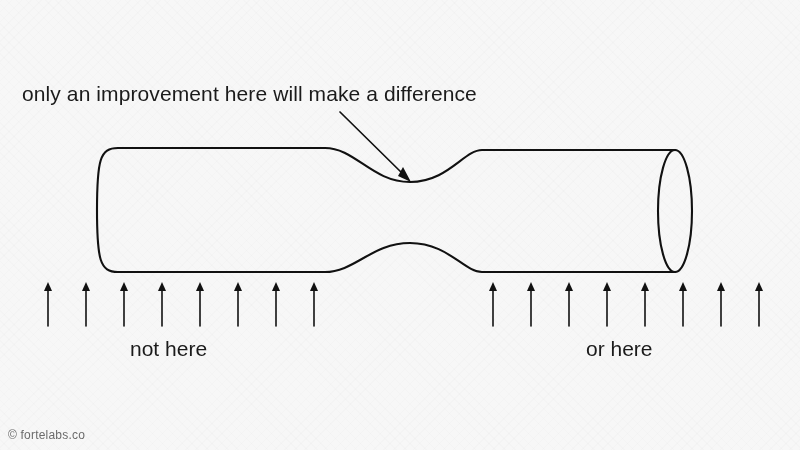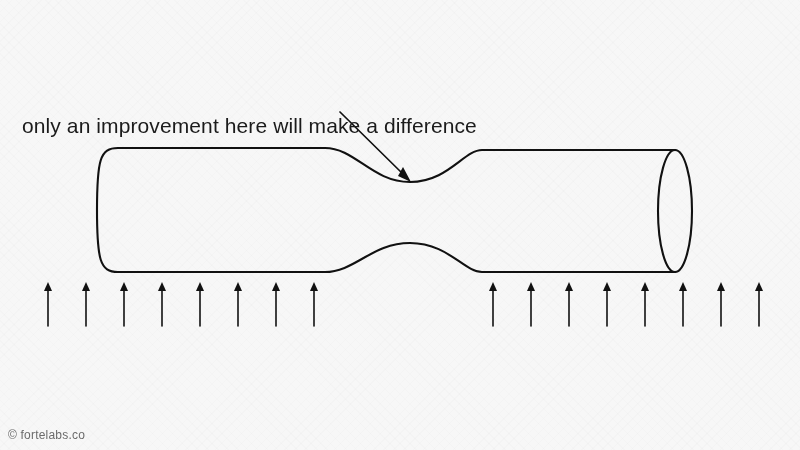--- a/index.html
+++ b/index.html
@@ -27,21 +27,20 @@
     top: 0;
     width: 800px;
     height: 450px;
   }
   .caption-text {
     position: absolute;
     color: #1b1b1b;
     font-family: "Liberation Sans", sans-serif;
     font-weight: 400;
     white-space: nowrap;
-    margin-top: 32px;
   }
   #headline {
     left: 22px;
     top: 82px;
     font-size: 21px;
     letter-spacing: 0.1px;
   }
   #label-left {
     left: 130px;
     top: 337px;
@@ -162,17 +161,19 @@
       </g>
       <g>
         <line x1="759" y1="326" x2="759" y2="287" stroke="#111111" stroke-width="1.6" stroke-linecap="round"></line>
         <polygon points="759,282 755,291 763,291" fill="#111111"></polygon>
       </g>
     </g>
   </svg>
 
   <div id="headline" class="caption-text">only an improvement here will make a difference</div>
 
+  <div id="label-left" class="caption-text">not here</div>
 
+  <div id="label-right" class="caption-text">or here</div>
 
   <div id="watermark">© fortelabs.co</div>
 
 </div>
 
 </body></html>

